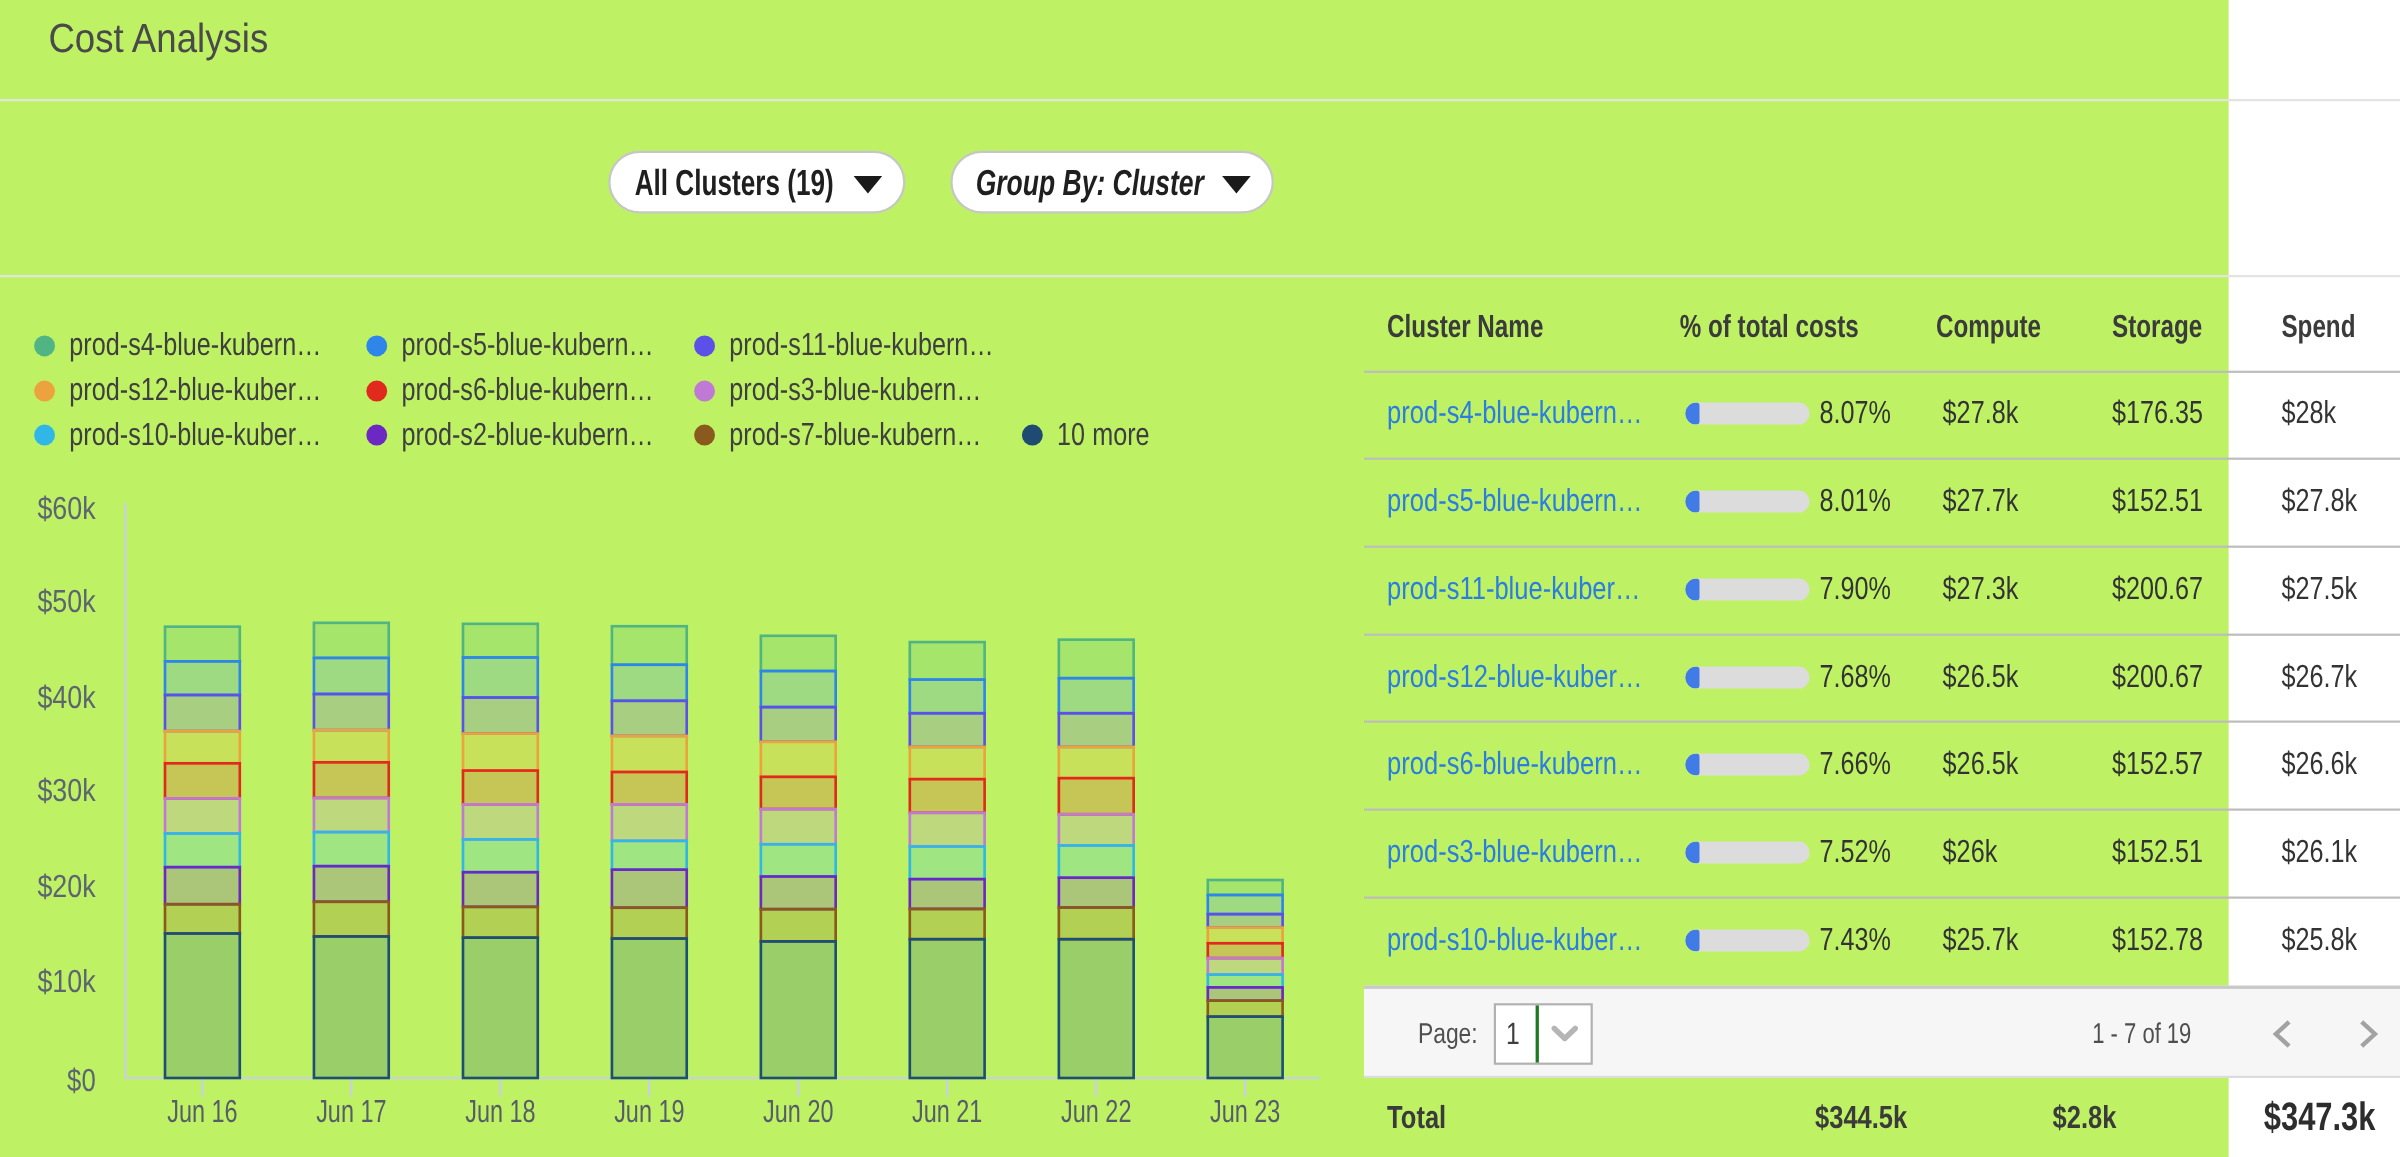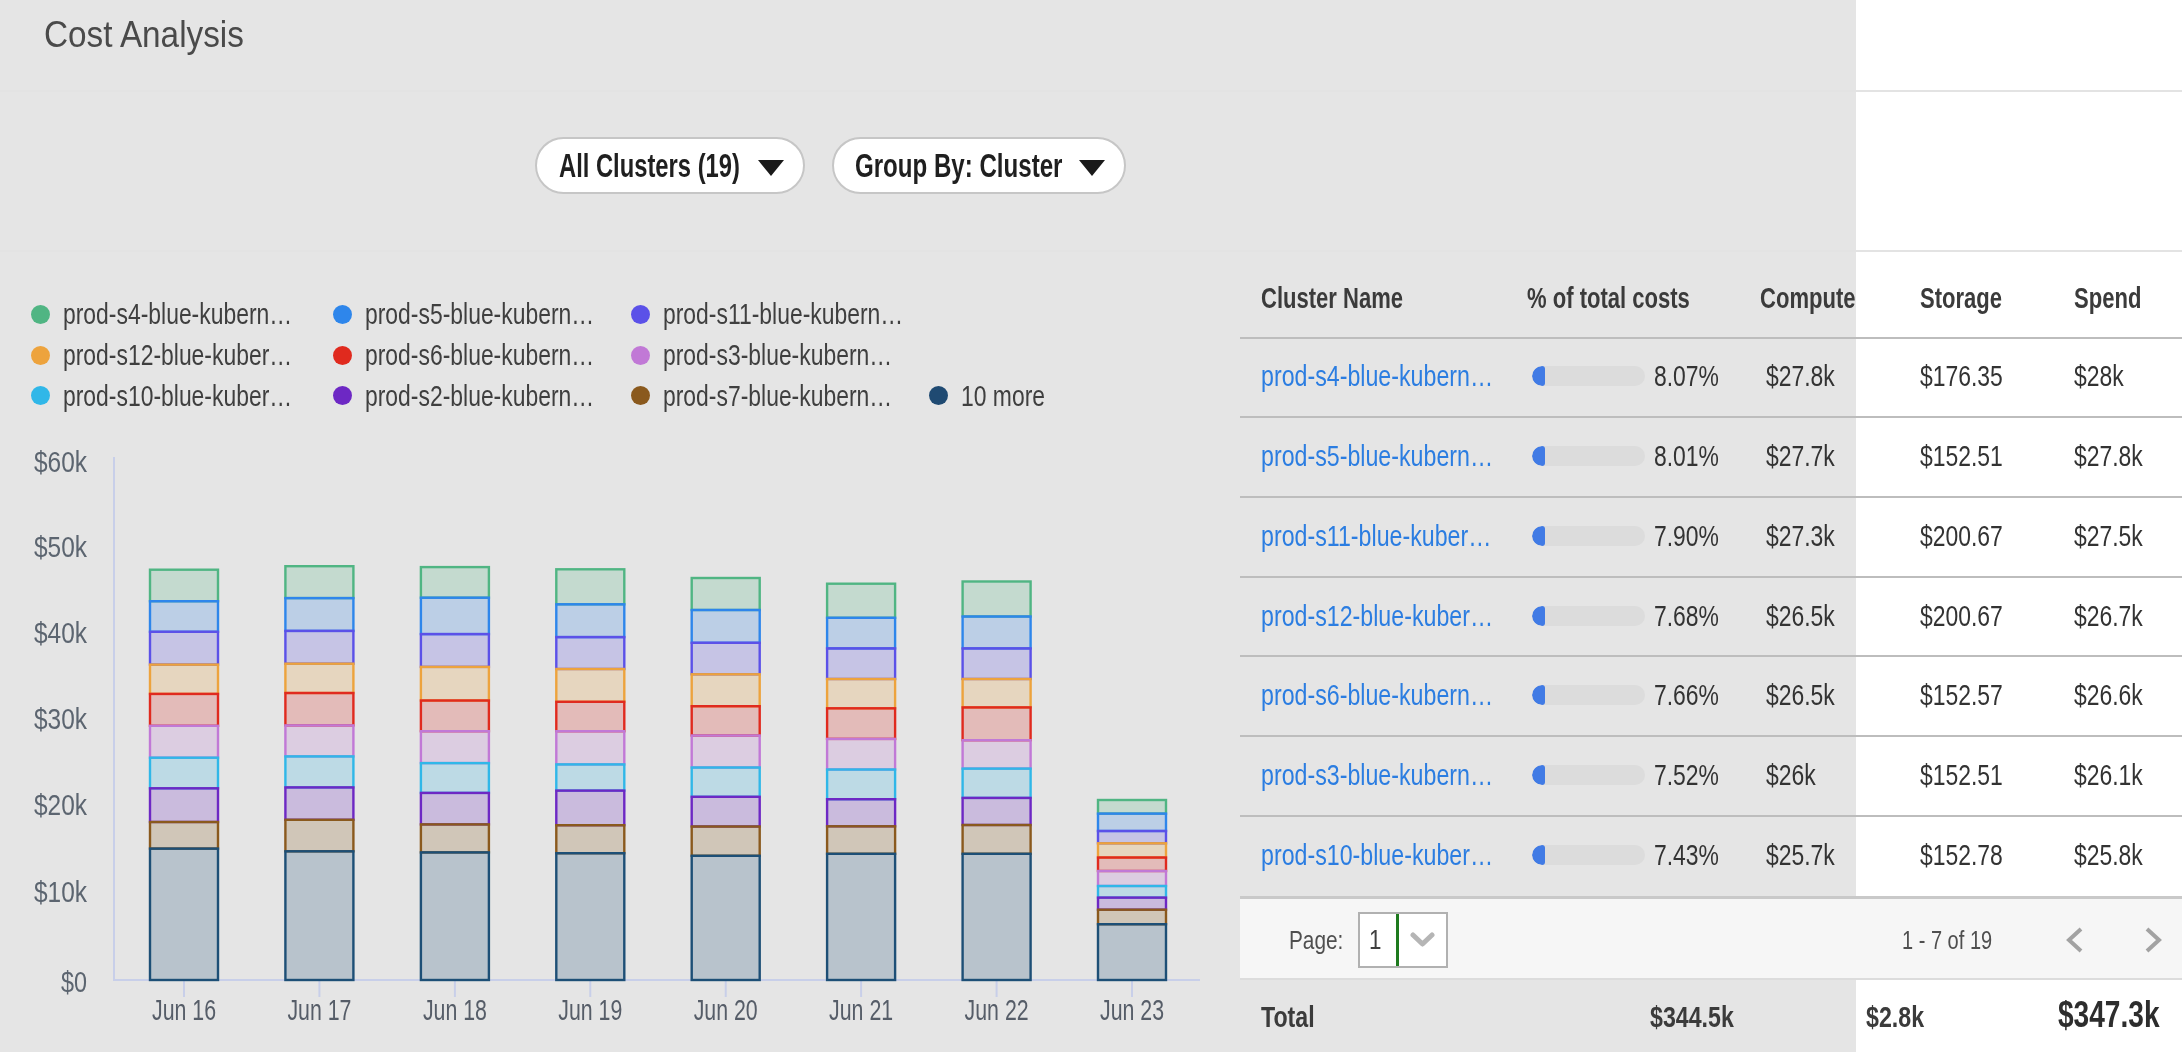--- a/index.html
+++ b/index.html
@@ -1,18 +1,18 @@
 <!DOCTYPE html>
 <html><head>
 <meta charset="utf-8">
 <style>
 * { margin:0; padding:0; box-sizing:border-box; }
 html,body { width:2182px; height:1052px; background:#fff;
   font-family:"Liberation Sans", sans-serif; overflow:hidden; }
-#page { position:relative; width:1856px; height:1052px; background:#e5e5e5; }
+#page { position:relative; width:2026px; height:1052px; background:#bef264; }
 .tc { transform-origin:0 50%; white-space:nowrap; }
 .title { position:absolute; left:44px; top:35px; font-size:37px; color:#4a4a4a;
   transform-origin:0 50%; transform:translateY(-50%) scaleX(0.90); white-space:nowrap; }
 .hr { position:absolute; left:0; width:2182px; height:2px; background:#e3e3e3; }
 .pill { position:absolute; top:137px; height:57px; border:2.5px solid #c6c6c6;
   border-radius:29px; background:#fff; }
 .pill .pt { position:absolute; top:50%; font-size:33px; font-weight:bold; color:#1f1f1f;
   white-space:nowrap; transform-origin:0 50%; }
 .tri { position:absolute; width:0; height:0; border-left:13px solid transparent;
   border-right:13px solid transparent; border-top:16px solid #1a1a1a; top:21px; }
@@ -38,25 +38,25 @@
 .caret { position:absolute; left:1396px; top:914px; width:3px; height:52px; background:#1e7a1e; }
 .total { position:absolute; font-size:29px; font-weight:bold; color:#3b3b3b; white-space:nowrap;
   transform-origin:0 50%; transform:translateY(-50%) scaleX(0.80); }
 </style>
 </head>
 <body>
 <div id="page">
   <div class="title">Cost Analysis</div>
   <div class="hr" style="top:90px"></div>
 
-  <div class="pill" style="left:535px; width:270px;">
+  <div class="pill" style="left:553px; width:270px;">
     <span class="pt" style="left:22px; transform:translateY(-50%) scaleX(0.72);">All Clusters (19)</span>
     <span class="tri" style="right:19px;"></span>
   </div>
-  <div class="pill" style="left:832px; width:294px;">
+  <div class="pill" style="left:864px; width:294px;font-style:italic;">
     <span class="pt" style="left:21px; transform:translateY(-50%) scaleX(0.73);">Group By: Cluster</span>
     <span class="tri" style="right:19px;"></span>
   </div>
 
   <div class="hr" style="top:250px"></div>
 
   <div class="dot" style="left:30.8px;top:304.9px;background:#50b583"></div>
     <div class="ltxt" style="left:63.0px;top:314.4px">prod-s4-blue-kubern…</div>
 <div class="dot" style="left:332.5px;top:304.9px;background:#2e86eb"></div>
     <div class="ltxt" style="left:364.5px;top:314.4px">prod-s5-blue-kubern…</div>

